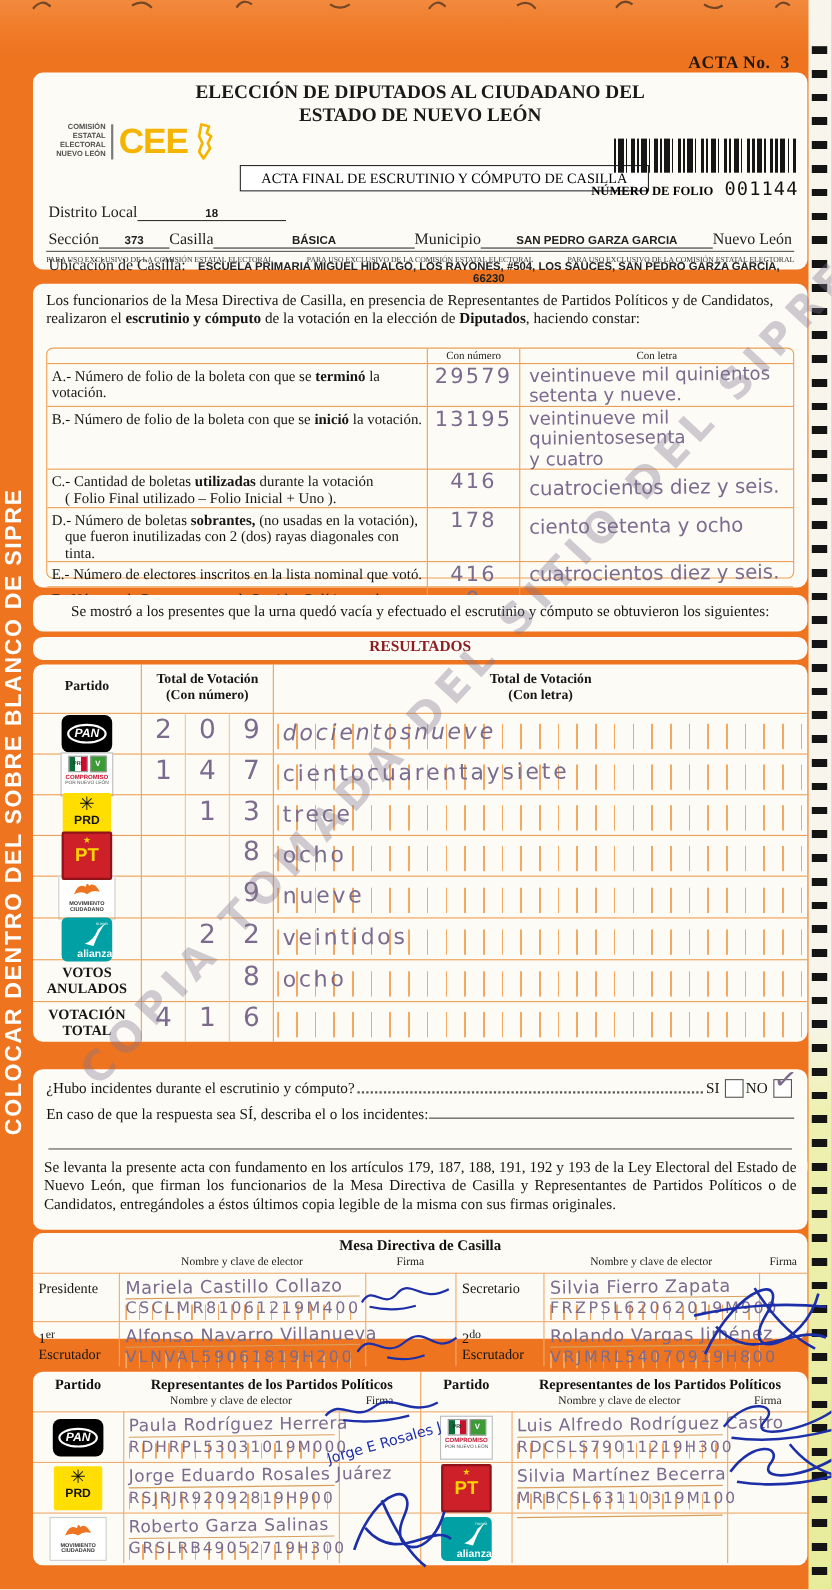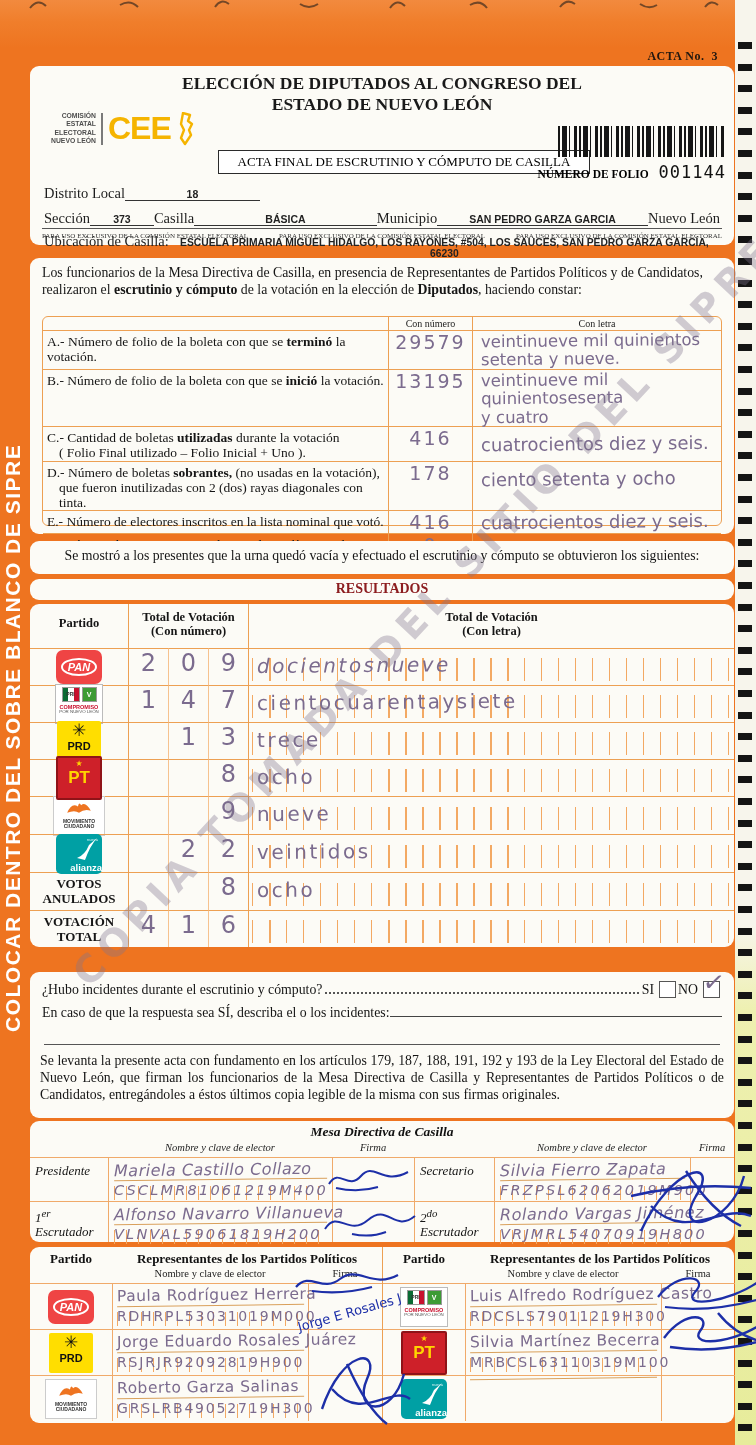--- a/index.html
+++ b/index.html
@@ -10,21 +10,21 @@
   .hw{font-family:"DejaVu Sans",sans-serif;color:#7B6B8E;}
   .ink{color:#1D2FA8;}
   
   .edge-strip{position:absolute;top:0;right:0;width:21px;height:1445px;
     background:linear-gradient(180deg,#F7F5EC 0%,#F7F5EC 64%,#EEF0B0 70%,#E7EC9B 100%);}
   .edge-dashes{position:absolute;top:42px;bottom:4px;left:3px;width:14px;
     background:repeating-linear-gradient(180deg,#141414 0 7px,transparent 7px 21.6px);}
   
   .top-marks{position:absolute;top:0;left:0;}
   
-  .acta-no{position:absolute;top:49px;right:38px;font-weight:bold;font-size:12px;color:#23180f;letter-spacing:.5px;}
+  .acta-no{position:absolute;top:49px;right:38px;font-weight:bold;font-size:16px;color:#23180f;letter-spacing:.5px;}
   
   .sidebar-vertical{position:absolute;left:1px;top:432px;height:612px;width:29px;
     writing-mode:vertical-rl;transform:rotate(180deg);text-align:center;
     font-family:"Liberation Sans",sans-serif;font-weight:bold;font-size:21px;color:#fff;letter-spacing:1.5px;white-space:nowrap;}
   
   .watermark{position:absolute;left:80px;top:958px;transform:rotate(-47deg);transform-origin:0 50%;
     font-family:"DejaVu Sans",sans-serif;font-size:38px;font-weight:bold;color:rgba(128,116,142,.36);
     letter-spacing:7px;white-space:nowrap;z-index:40;pointer-events:none;}
   
   .header-card{top:66px;left:30px;width:704px;height:179px;}
@@ -65,21 +65,21 @@
   .blight{border-left:1px solid #F6C28F;}
   .digit{text-align:center;} .digit .hw{font-size:24px;}
   .letra-cell{position:relative;}
   .letra-ticks{position:absolute;left:3px;right:3px;bottom:4px;height:23px;
     background:repeating-linear-gradient(90deg,#F3A963 0 1.5px,transparent 1.5px 17px);}
   .letra-words{position:relative;z-index:2;padding:3px 0 0 8px;font-size:20px;letter-spacing:2.5px;transform:rotate(-.5deg);}
   .vlabel{font-weight:bold;font-size:13px;text-align:center;line-height:1.12;padding-top:4px;color:#161616;}
   .cellc{display:flex;align-items:center;justify-content:center;}
   
   .plogo{display:inline-block;}
-  .pan-box{width:46px;height:34px;background:#ef4444;border-radius:7px;display:flex;align-items:center;justify-content:center;}
+  .pan-box{width:46px;height:34px;background:#000000;border-radius:7px;display:flex;align-items:center;justify-content:center;}
   .pan-oval{border:2px solid #fff;border-radius:50%;padding:1px 5px;color:#fff;font-family:"Liberation Sans",sans-serif;font-weight:bold;font-size:11px;font-style:italic;}
   .coal-box{width:48px;height:40px;background:#fff;border:1px solid #bbb;text-align:center;padding-top:2px;box-sizing:border-box;}
   .coal-minis{display:flex;justify-content:center;gap:2px;}
   .mini-pri{width:16px;height:13px;background:linear-gradient(90deg,#0a6b34 0 33%,#fff 33% 66%,#c8102e 66% 100%);border:.5px solid #999;
     font-family:"Liberation Sans",sans-serif;font-weight:bold;font-size:5px;color:#333;line-height:13px;}
   .mini-verde{width:13px;height:13px;background:#3d9b35;border:.5px solid #999;color:#fff;font-family:"Liberation Sans",sans-serif;font-weight:bold;font-size:7px;line-height:13px;}
   .coal-t1{font-family:"Liberation Sans",sans-serif;font-weight:bold;font-size:5.5px;color:#c8102e;margin-top:2px;line-height:1.1;}
   .coal-t2{font-family:"Liberation Sans",sans-serif;font-size:4.4px;color:#555;line-height:1.1;}
   .prd-box{width:44px;height:40px;background:#FFDE00;border-radius:2px;text-align:center;}
   .prd-sun{font-size:17px;line-height:20px;color:#111;}
@@ -98,21 +98,21 @@
   .leader{flex:1;border-bottom:2px dotted #555;margin:0 3px 4px;}
   .chk{width:15px;height:15px;border:1.3px solid #555;margin:0 2px 0 5px;position:relative;background:#fff;}
   .chk.checked::after{content:"✓";position:absolute;left:-1px;top:-15px;font-family:"DejaVu Sans",sans-serif;font-size:26px;color:#7B6B8E;transform:rotate(8deg);}
   .inc-line2{display:flex;align-items:baseline;font-size:13.8px;margin-top:7px;color:#151515;}
   .inc-fill{flex:1;border-bottom:1.3px solid #444;}
   .blank-line{height:23px;border-bottom:1.4px solid #555;margin:0 2px;}
   
   .legal-card{top:1048px;left:30px;width:704px;height:70px;padding:5px 10px;box-sizing:border-box;
     font-size:13.8px;line-height:1.23;text-align:justify;color:#151515;}
   
-  .mesa-card{top:1121px;left:30px;width:704px;height:121px;font-style:italic;}
+  .mesa-card{top:1121px;left:30px;width:704px;height:96px;}
   .mesa-title{text-align:center;font-weight:bold;font-size:13.5px;padding-top:3px;color:#111;}
   .mesa-grid{position:absolute;left:0;right:0;top:21px;bottom:0;display:grid;
     grid-template-columns:78px 224px 82px 80px 196px 44px;grid-template-rows:15px 44px 41px;}
   .mh{font-size:10.5px;text-align:center;color:#222;}
   .mrole{font-size:13px;padding:6px 0 0 5px;line-height:1.05;color:#151515;}
   .mname{padding:2px 5px 0;position:relative;}
   .hwname{display:block;font-size:16px;letter-spacing:.5px;border-bottom:1px solid #D9A05B;line-height:19px;white-space:nowrap;transform:rotate(-.7deg);}
   .hwkey{display:block;font-size:14.5px;letter-spacing:2.2px;line-height:20px;white-space:nowrap;
     background:repeating-linear-gradient(90deg,#F3A963 0 1.5px,transparent 1.5px 12px) left bottom/100% 14px no-repeat;}
   .bto{border-top:1px solid #F0AA6A;} .blo{border-left:1px solid #F0AA6A;}
@@ -154,21 +154,21 @@
     <span>ACTA No.</span>&nbsp;
     <span>3</span>
   </div>
 
   <div class="sidebar-vertical">COLOCAR DENTRO DEL SOBRE BLANCO DE SIPRE</div>
 
   <div class="watermark">COPIA TOMADA DEL SITIO DEL SIPRE</div>
 
   <div class="card header-card">
     <div class="titles">
-      <div>ELECCIÓN DE DIPUTADOS AL CONGRESO DEL</div>
+      <div>ELECCIÓN DE DIPUTADOS AL CIUDADANO DEL</div>
       <div>ESTADO DE NUEVO LEÓN</div>
     </div>
     <div class="logo-block">
       <div class="logo-org">COMISIÓN ESTATAL ELECTORAL NUEVO LEÓN</div>
       <div class="logo-div"></div>
       <div class="logo-cee">CEE</div>
       <svg width="20" height="34" viewBox="0 0 20 34">
         <path d="M7 1 L14 3 L12 9 L16 12 L13 18 L15 23 L9 32 L5 26 L8 18 L5 12 Z" fill="none" stroke="#F5B400" stroke-width="2.4" stroke-linejoin="round"></path>
       </svg>
     </div>

